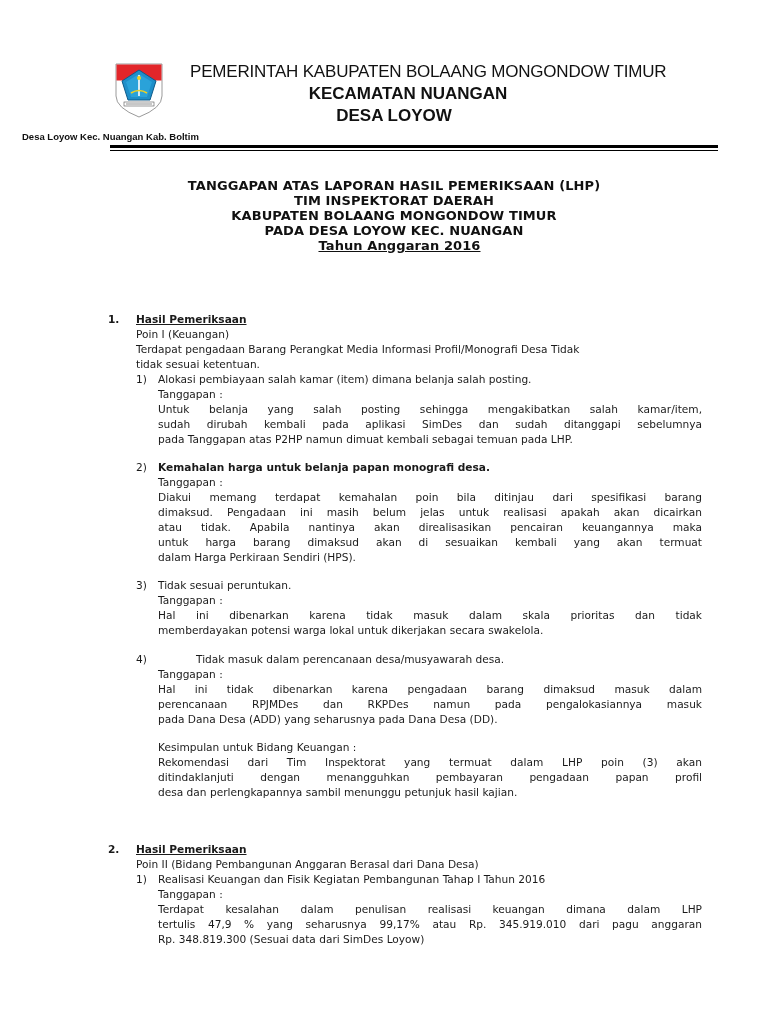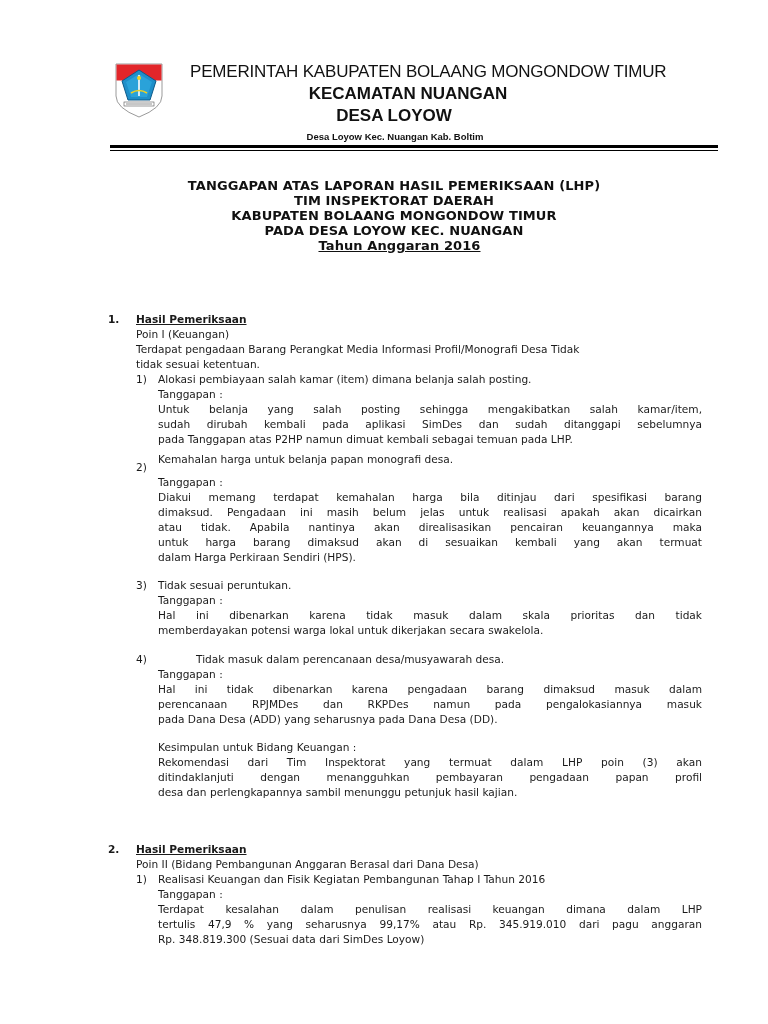--- a/index.html
+++ b/index.html
@@ -4,21 +4,21 @@
 <style>
   html, body { margin: 0; padding: 0; background: #ffffff; }
   body { width: 768px; height: 1024px; position: relative; overflow: hidden; color: #111; }
   .page { position: absolute; left: 0; top: 0; width: 768px; height: 776px; }
 
   
   .logo { position: absolute; left: 114px; top: 62px; width: 50px; height: 56px; }
   .hdr-line1 { position: absolute; left: 190px; top: 62px; width: 500px; font-family: "Liberation Sans", sans-serif; font-size: 17px; letter-spacing: -0.2px; white-space: nowrap; }
   .hdr-line2 { position: absolute; left: 0; top: 84px; width: 768px; text-align: center; font-family: "Liberation Sans", sans-serif; font-size: 17px; font-weight: bold; padding-left: 48px; box-sizing: border-box; }
   .hdr-line3 { position: absolute; left: 0; top: 106px; width: 768px; text-align: center; font-family: "Liberation Sans", sans-serif; font-size: 17px; font-weight: bold; padding-left: 20px; box-sizing: border-box; }
-  .hdr-addr { position: absolute; left: 0; top: 131px; width: 768px; text-align: center; font-family: "Liberation Sans", sans-serif; font-size: 9.5px; font-weight: bold; padding-left: 22px; box-sizing: border-box; }
+  .hdr-addr { position: absolute; left: 0; top: 131px; width: 768px; font-family: "Liberation Sans", sans-serif; font-size: 9.5px; font-weight: bold; padding-left: 22px; box-sizing: border-box; }
   .rule-thick { position: absolute; left: 110px; top: 145px; width: 608px; height: 3px; background: #000; }
   .rule-thin { position: absolute; left: 110px; top: 150px; width: 608px; height: 1px; background: #000; }
 
   
   .title-block { position: absolute; left: 10px; top: 178px; width: 768px; text-align: center; font-family: "DejaVu Sans", sans-serif; font-size: 13px; font-weight: bold; line-height: 15px; letter-spacing: 0.1px; }
   .title-block .u { text-decoration: underline; margin-left: 11px; }
 
   
   .body-text { font-family: "DejaVu Sans", sans-serif; font-size: 10.6px; line-height: 15px; color: #1a1a1a; }
   .sec { position: absolute; left: 108px; width: 592px; }
@@ -75,24 +75,24 @@
     <span class="item-num" style="top:60px;">1)</span>
     <span class="item-text" style="top:60px;">Alokasi pembiayaan salah kamar (item) dimana belanja salah posting.</span>
     <span class="resp-label" style="top:75px;">Tanggapan :</span>
     <div class="resp" style="top:90px;">
       <span class="jl">Untuk belanja yang salah posting sehingga mengakibatkan salah kamar/item,</span>
       <span class="jl">sudah dirubah kembali pada aplikasi SimDes dan sudah ditanggapi sebelumnya</span>
       <span class="ll">pada Tanggapan atas P2HP namun dimuat kembali sebagai temuan pada LHP.</span>
     </div>
 
     <span class="item-num" style="top:148px;">2)</span>
-    <span class="item-text" style="top:140px;">Kemahalan harga untuk belanja papan monografi desa.</span>
+    <span class="item-text" style="top:148px;font-weight:bold;">Kemahalan harga untuk belanja papan monografi desa.</span>
     <span class="resp-label" style="top:163px;">Tanggapan :</span>
     <div class="resp" style="top:178px;">
-      <span class="jl">Diakui memang terdapat kemahalan harga bila ditinjau dari spesifikasi barang</span>
+      <span class="jl">Diakui memang terdapat kemahalan poin bila ditinjau dari spesifikasi barang</span>
       <span class="jl">dimaksud. Pengadaan ini masih belum jelas untuk realisasi apakah akan dicairkan</span>
       <span class="jl">atau tidak. Apabila nantinya akan direalisasikan pencairan keuangannya maka</span>
       <span class="jl">untuk harga barang dimaksud akan di sesuaikan kembali yang akan termuat</span>
       <span class="ll">dalam Harga Perkiraan Sendiri (HPS).</span>
     </div>
 
     <span class="item-num" style="top:266px;">3)</span>
     <span class="item-text" style="top:266px;">Tidak sesuai peruntukan.</span>
     <span class="resp-label" style="top:281px;">Tanggapan :</span>
     <div class="resp" style="top:296px;">

